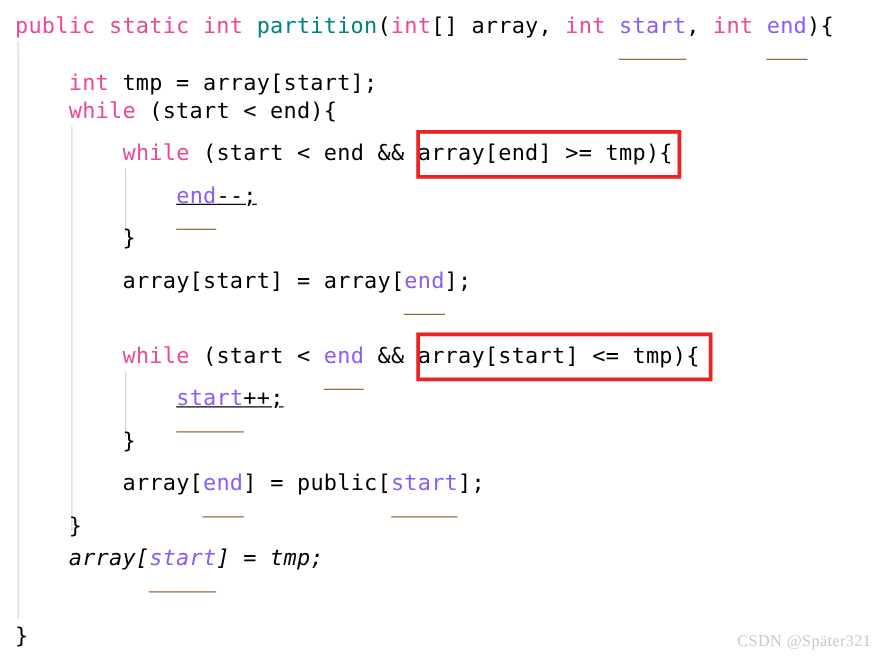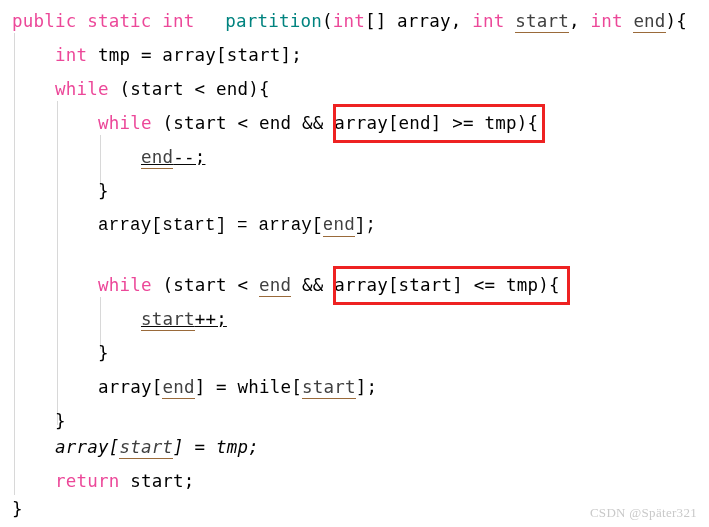--- a/index.html
+++ b/index.html
@@ -33,26 +33,26 @@
     font-size: 17.5px;
     letter-spacing: 0.2px;
     color: #080808;
   }
   .ind1 { padding-left: 43px; }
   .ind2 { padding-left: 86px; }
   .ind3 { padding-left: 129px; text-decoration: underline; }
 
   
   .kw   { color: #ec4899; }
-  .fn   { color: #00837f; margin-left: 20px; }
+  .fn   { color: #00837f; }
   .pl   { color: #000000; }
   .param {
-    color: #404040;
+    color: #8b5cf6;
     border-bottom: 1.5px solid #9a6a3a;
-    padding-bottom: 1px;
+    padding-bottom: 16px;
     text-align: center;
   }
 
   
   .guide {
     position: absolute;
     width: 1px;
     background: #d8d8d8;
   }
 
@@ -83,34 +83,33 @@
 
   <div id="guides">
       <div class="guide" style="left: 14px; top: 33px; height: 462px; background: rgb(216, 216, 216);"></div>
       <div class="guide" style="left: 57px; top: 101px; height: 324px; background: rgb(216, 216, 216);"></div>
       <div class="guide" style="left: 100px; top: 135px; height: 52px; background: rgb(216, 216, 216);"></div>
       <div class="guide" style="left: 100px; top: 297px; height: 52px; background: rgb(216, 216, 216);"></div>
     </div>
 
   <div id="code">
       <div class="line" style="top: 4px;"><span class="kw">public</span><span class="pl"> </span><span class="kw">static</span><span class="pl"> </span><span class="kw">int</span><span class="pl"> </span><span class="fn">partition</span><span class="pl">(</span><span class="kw">int</span><span class="pl">[] array, </span><span class="kw">int</span><span class="pl"> </span><span class="param">start</span><span class="pl">, </span><span class="kw">int</span><span class="pl"> </span><span class="param">end</span><span class="pl">){</span></div>
-      <div class="line ind1" style="top: 38px;"><span class="kw">int</span><span class="pl"> tmp = array[start];</span></div>
+      <div class="line ind1" style="top: 50px;"><span class="kw">int</span><span class="pl"> tmp = array[start];</span></div>
       <div class="line ind2" style="top: 106px;"><span class="kw">while</span><span class="pl"> (start &lt; end &amp;&amp; array[end] &gt;= tmp){</span></div>
       <div class="line ind1" style="top: 72px;"><span class="kw">while</span><span class="pl"> (start &lt; end){</span></div>
       <div class="line ind3" style="top: 140px;"><span class="param">end</span><span class="pl">--;</span></div>
       <div class="line ind2" style="top: 174px;"><span class="pl">}</span></div>
-      <div class="line ind2" style="top: 208px; font-family: Liberation Mono, monospace;"><span class="pl">array[start] = array[</span><span class="param">end</span><span class="pl">];</span></div>
+      <div class="line ind2" style="top: 208px;"><span class="pl">array[start] = array[</span><span class="param">end</span><span class="pl">];</span></div>
       <div class="line ind2" style="top: 242px;">&nbsp;</div>
       <div class="line ind2" style="top: 268px;"><span class="kw">while</span><span class="pl"> (start &lt; </span><span class="param">end</span><span class="pl"> &amp;&amp; array[start] &lt;= tmp){</span></div>
       <div class="line ind3" style="top: 302px;"><span class="param">start</span><span class="pl">++;</span></div>
       <div class="line ind2" style="top: 336px;"><span class="pl">}</span></div>
-      <div class="line ind2" style="top: 370px;"><span class="pl">array[</span><span class="param">end</span><span class="pl">] = while[</span><span class="param">start</span><span class="pl">];</span></div>
+      <div class="line ind2" style="top: 370px;"><span class="pl">array[</span><span class="param">end</span><span class="pl">] = public[</span><span class="param">start</span><span class="pl">];</span></div>
       <div class="line ind1" style="top: 404px;"><span class="pl">}</span></div>
       <div class="line ind1" style="top: 430px; font-style: italic;"><span class="pl">array[</span><span class="param">start</span><span class="pl">] = tmp;</span></div>
-      <div class="line ind1" style="top: 464px;"><span class="kw">return</span><span class="pl"> start;</span></div>
       <div class="line" style="top: 492px;"><span class="pl">}</span></div>
     </div>
 
   <div id="annotations">
       <div class="redbox" title="array[end] &gt;= tmp)" style="left: 333px; top: 104px; width: 212px; height: 39px; border-color: rgb(238, 34, 34);"></div>
       <div class="redbox" title="array[start] &lt;= tmp)" style="left: 333px; top: 266px; width: 237px; height: 39px; border-color: rgb(238, 34, 34);"></div>
     </div>
 
   <div id="watermark">CSDN @Später321</div>
 

